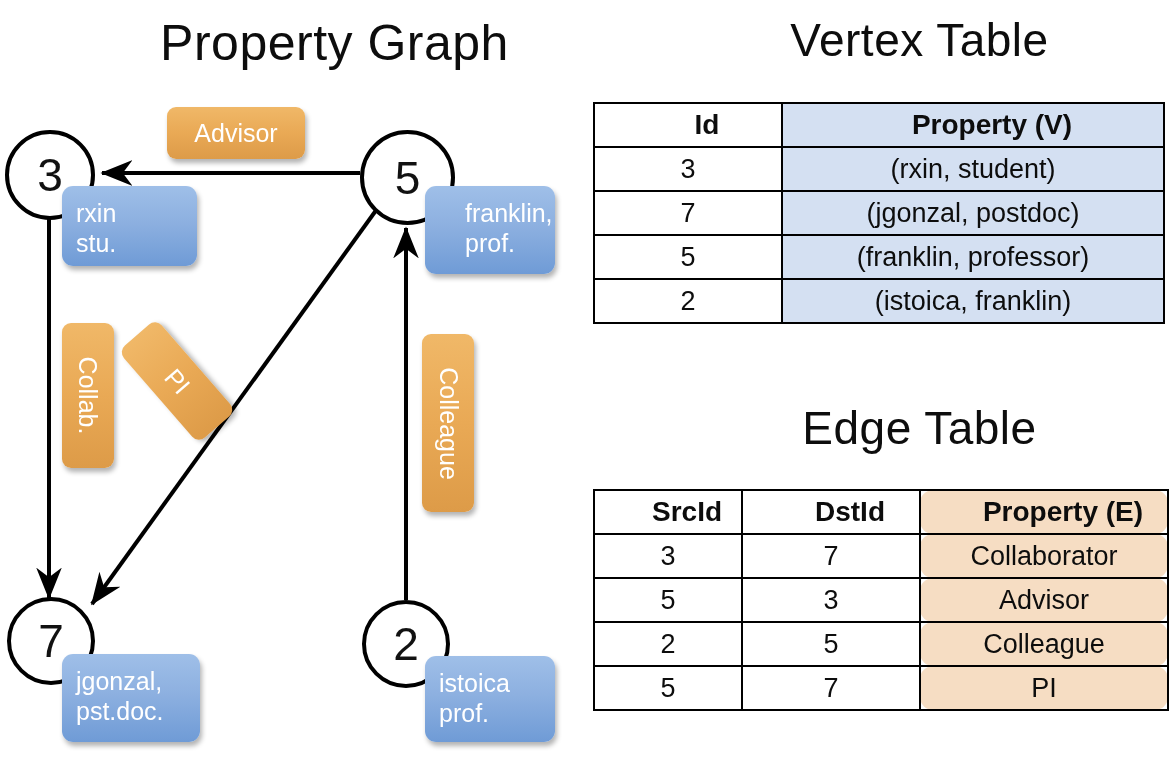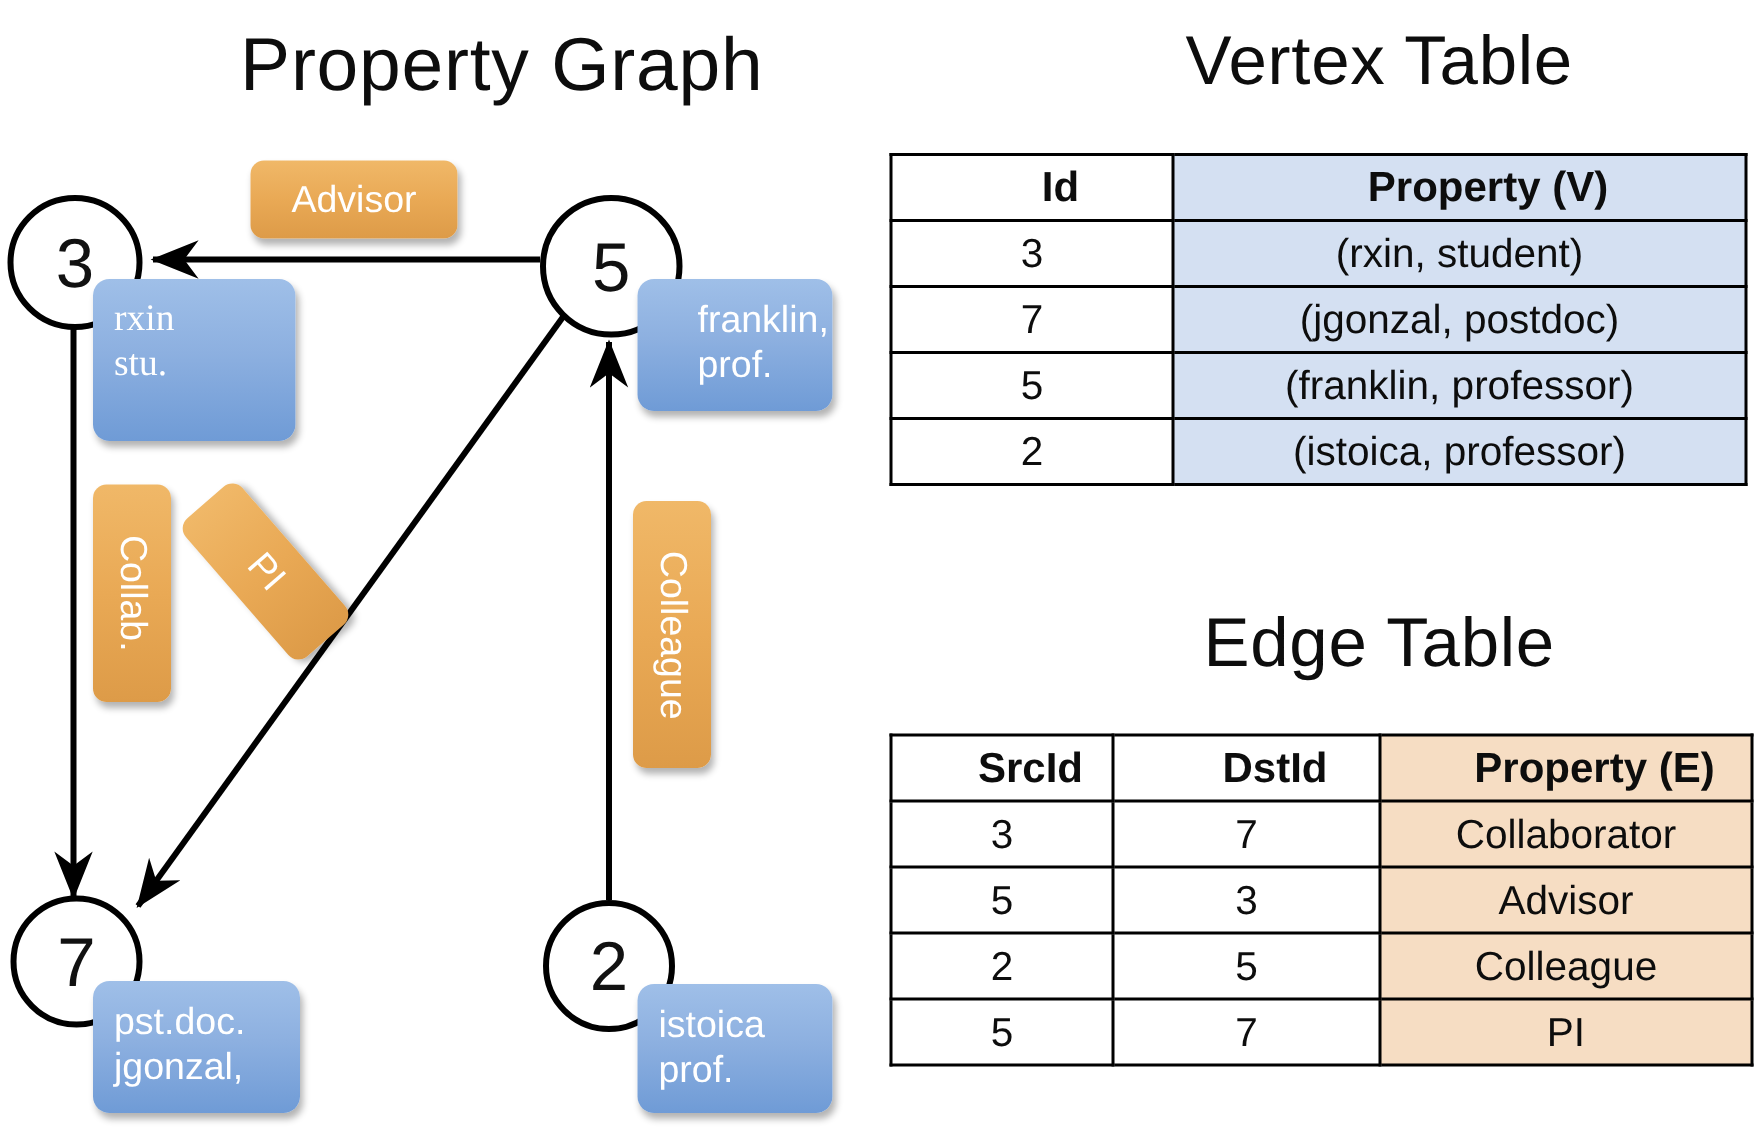--- a/index.html
+++ b/index.html
@@ -149,21 +149,21 @@
   .vtx-prop { background: #d4e0f2 !important; }
   .edg-prop { background: #f6ddc3 !important; }
 
   #vertex-table { left: 593px; top: 102px; }
   #vertex-table .col-id   { width: 188px; }
   #vertex-table .col-prop { width: 382px; }
 
   #edge-table { left: 593px; top: 489px; }
   #edge-table .col-src  { width: 148px; border-radius: 13px; }
   #edge-table .col-dst  { width: 178px; }
-  #edge-table .col-prop { width: 248px; }
+  #edge-table .col-prop { width: 248px; border-radius: 13px; }
 </style>
 </head>
 <body>
 
 <div id="stage">
 
   <div class="title" id="title-property-graph">Property Graph</div>
 
   <div class="title" id="title-edge-table">Edge Table</div>
 
@@ -196,33 +196,33 @@
     </div>
 
     <div class="node" style="left:7px; top:597px; width:88px; height:88px;">
       <span>7</span>
     </div>
 
     <div class="node" style="left:362px; top:600px; width:88px; height:88px;">
       <span>2</span>
     </div>
 
-    <div class="prop-box" style="left:62px; top:186px; width:135px; height:108px;font-family:Liberation Serif, serif;">
+    <div class="prop-box" style="left:62px; top:186px; width:135px; height:80px;">
       <div>rxin</div>
       <div>stu.</div>
     </div>
 
     <div class="prop-box" style="left:425px; top:186px; width:130px; height:88px;padding-left:40px;">
       <div>franklin,</div>
       <div>prof.</div>
     </div>
 
     <div class="prop-box" style="left:62px; top:654px; width:138px; height:88px;">
+      <div>jgonzal,</div>
       <div>pst.doc.</div>
-      <div>jgonzal,</div>
     </div>
 
     <div class="prop-box" style="left:425px; top:656px; width:130px; height:86px;">
       <div>istoica</div>
       <div>prof.</div>
     </div>
 
     <div class="edge-label" style="left:167px; top:107px; width:138px; height:52px;">
       <span class="htxt">Advisor</span>
     </div>
@@ -256,21 +256,21 @@
       <tr>
         <td class="col-id">7</td>
         <td class="col-prop vtx-prop">(jgonzal, postdoc)</td>
       </tr>
       <tr>
         <td class="col-id">5</td>
         <td class="col-prop vtx-prop">(franklin, professor)</td>
       </tr>
       <tr>
         <td class="col-id">2</td>
-        <td class="col-prop vtx-prop">(istoica, professor)</td>
+        <td class="col-prop vtx-prop">(istoica, franklin)</td>
       </tr>
     </tbody>
   </table>
 
   <table class="tbl" id="edge-table">
     <thead>
       <tr>
         <th class="col-src">SrcId</th>
         <th class="col-dst">DstId</th>
         <th class="col-prop edg-prop">Property (E)</th>

